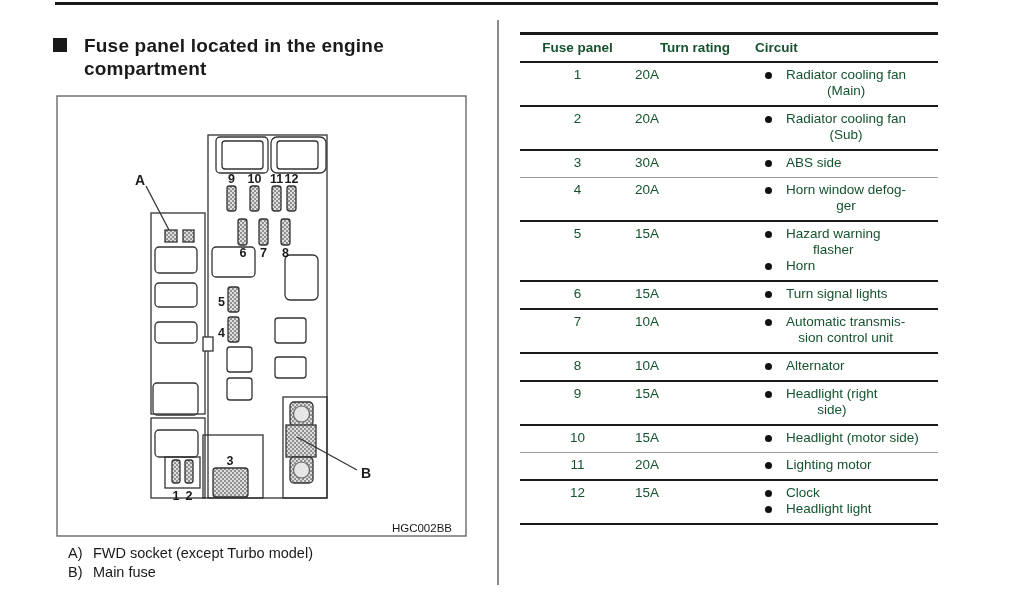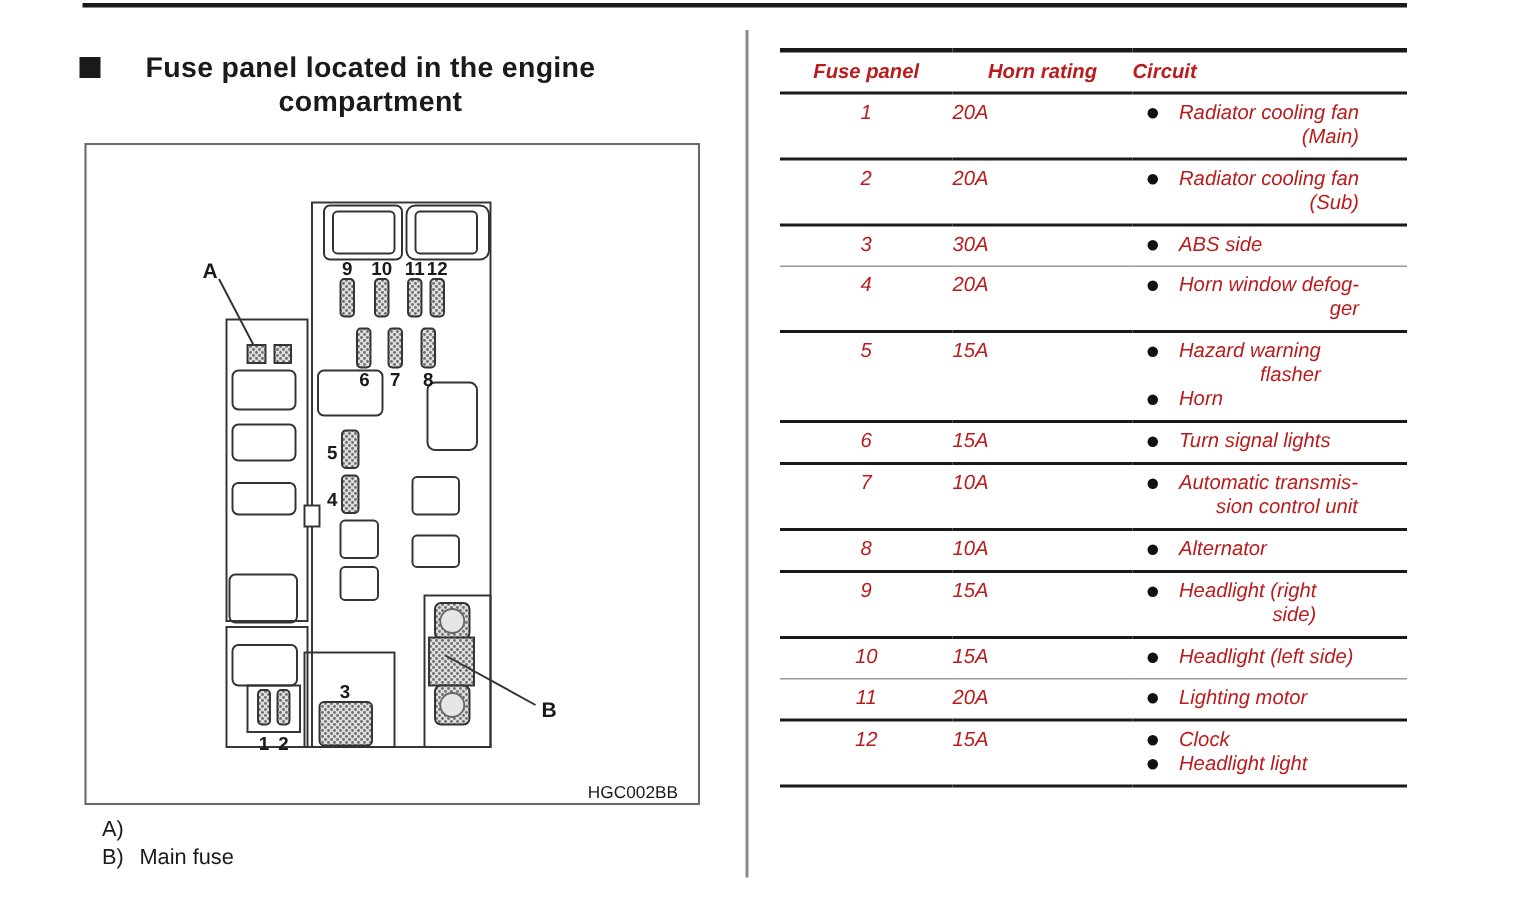--- a/index.html
+++ b/index.html
@@ -10,55 +10,55 @@
     color: #1a1a1a;
     position: relative;
     overflow: hidden;
   }
   .page { position: absolute; inset: 0; }
 
   
   .top-rule { position: absolute; left: 55px; top: 2px; width: 883px; height: 3px; background: #1a1a1a; }
 
   
-  .title-block { position: absolute; left: 53px; top: 34px; display: flex; gap: 4px; width: 390px; text-align: center; }
+  .title-block { position: absolute; left: 53px; top: 34px; display: flex; gap: 17px; width: 390px; }
   .title-square { width: 14px; height: 14px; background: #1a1a1a; margin-top: 4px; flex: 0 0 auto; }
   .title-text { font-size: 19px; font-weight: bold; line-height: 23px; letter-spacing: 0.2px; max-width: 352px; }
 
   
   .diagram-svg { position: absolute; left: 56px; top: 95px; width: 412px; height: 443px; }
   .diagram-svg text { font-family: "Liberation Sans", sans-serif; fill: #1a1a1a; }
   .fnum { font-size: 12.5px; font-weight: bold; }
   .flet { font-size: 14px; font-weight: bold; }
   .fcode { font-size: 11.5px; fill: #3a3a3a; font-weight: normal; }
 
   
   .legend { position: absolute; left: 68px; top: 544px; font-size: 14.5px; line-height: 19px; }
   .legend-row { display: flex; }
   .legend-key { width: 25px; flex: 0 0 auto; }
 
   
   .divider { position: absolute; left: 497px; top: 20px; width: 2px; height: 565px; background: #8a8a8a; }
 
   
-  .fuse-table { position: absolute; left: 520px; top: 32px; width: 418px; border-collapse: collapse; font-size: 13.5px; color: #b91c1c; font-style: italic; }
+  .fuse-table { position: absolute; left: 520px; top: 32px; width: 418px; border-collapse: collapse; font-size: 13.5px; color: #14532d; }
   .fuse-table th {
     border-top: 3px solid #1a1a1a;
     border-bottom: 2.5px solid #1a1a1a;
     font-weight: bold; padding: 5px 0 6px;
     text-align: center; font-size: 13.5px;
   }
   .fuse-table td { border-top: 2px solid #1a1a1a; padding: 4px 0 6px; vertical-align: top; line-height: 16px; }
   .fuse-table tbody tr:first-child td { border-top: none; }
   .fuse-table tbody tr:nth-child(4) td,
   .fuse-table tbody tr:nth-child(11) td { border-top: 1px solid #9a9a9a; }
   .fuse-table { border-bottom: 2.5px solid #1a1a1a; }
   .col-panel { width: 115px; text-align: center; }
   .col-rating { width: 120px; text-align: left; }
-  .col-circuit { width: 183px; text-align: right; }
+  .col-circuit { width: 183px; text-align: center; }
   .circuit-item { display: flex; }
   .bullet { flex: 0 0 auto; width: 7px; height: 7px; border-radius: 50%; background: #111; margin: 5px 0 0 10px; }
   .lines { margin-left: 14px; }
 </style>
 </head>
 <body>
 
 <div class="page">
 
   <div class="top-rule"></div>
@@ -149,34 +149,35 @@
     <text class="fnum" x="225" y="337" text-anchor="end">4</text>
     <text class="fnum" x="230" y="465" text-anchor="middle">3</text>
     <text class="fnum" x="176" y="500" text-anchor="middle">1</text>
     <text class="fnum" x="189" y="500" text-anchor="middle">2</text>
     <text class="fcode" x="452" y="532" text-anchor="end">HGC002BB</text>
   </svg>
 
   <div class="legend">
     <div class="legend-row">
       <span class="legend-key">A)</span>
+      <span>FWD socket (except Turbo model)</span>
     </div>
     <div class="legend-row">
       <span class="legend-key">B)</span>
       <span>Main fuse</span>
     </div>
   </div>
 
   <div class="divider"></div>
 
   <table class="fuse-table">
     <thead>
       <tr>
         <th class="col-panel">Fuse panel</th>
-        <th class="col-rating">Horn rating</th>
+        <th class="col-rating">Turn rating</th>
         <th class="col-circuit" style="text-align:left">Circuit</th>
       </tr>
     </thead>
     <tbody>
         <tr>
           <td class="col-panel">1</td>
           <td class="col-rating">20A</td>
           <td class="col-circuit">
             <div class="circuit-item">
               <span class="bullet"></span>
@@ -294,21 +295,21 @@
             </div>
           </td>
         </tr>
         <tr>
           <td class="col-panel">10</td>
           <td class="col-rating">15A</td>
           <td class="col-circuit">
             <div class="circuit-item">
               <span class="bullet"></span>
               <div class="lines">
-                <div class="cline">Headlight (left side)</div>
+                <div class="cline">Headlight (motor side)</div>
               </div>
             </div>
           </td>
         </tr>
         <tr>
           <td class="col-panel">11</td>
           <td class="col-rating">20A</td>
           <td class="col-circuit">
             <div class="circuit-item">
               <span class="bullet"></span>

